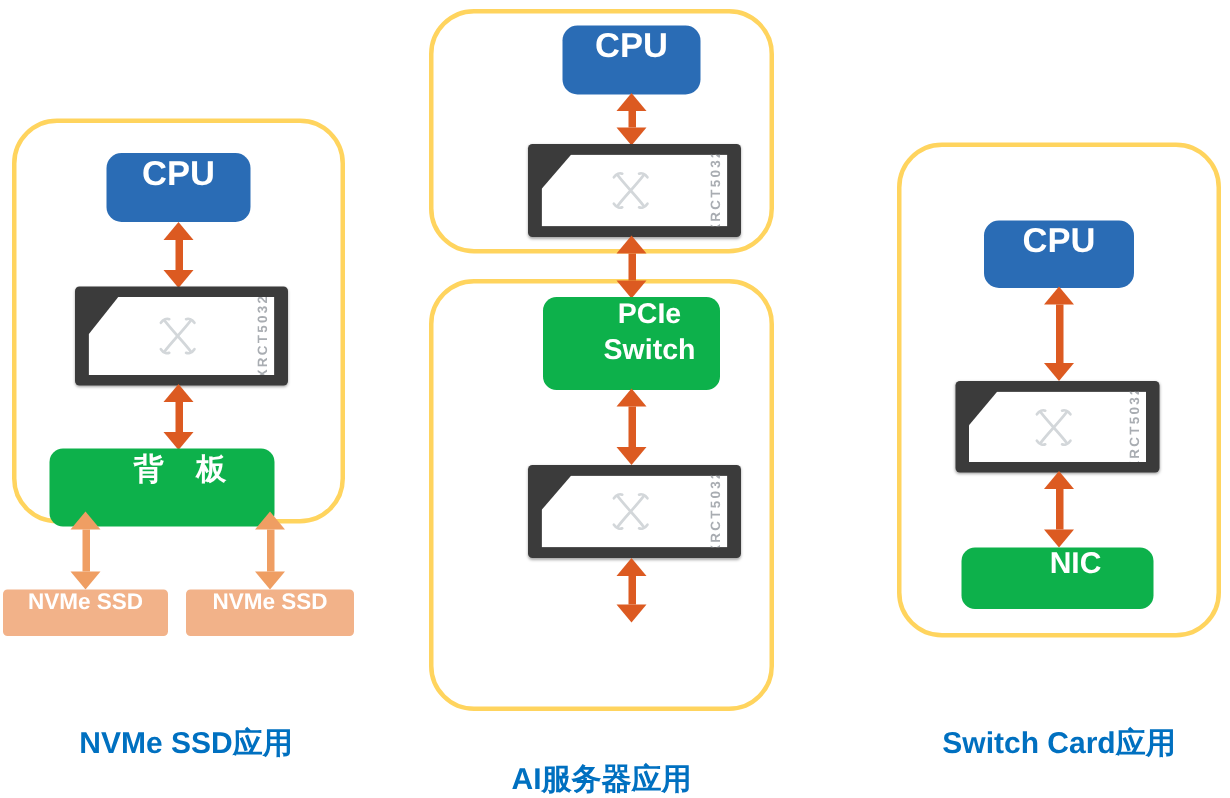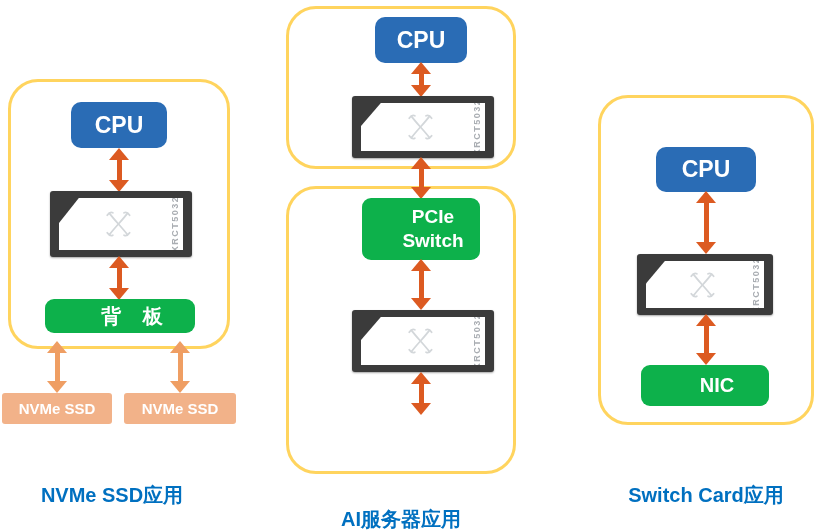--- a/index.html
+++ b/index.html
@@ -3,21 +3,21 @@
 <meta charset="utf-8">
 <style>
   html,body{margin:0;padding:0;background:#ffffff;}
   body{font-family:"Liberation Sans","DejaVu Sans",sans-serif;}
   .canvas{position:relative;width:820px;height:532px;background:#fff;overflow:hidden;}
 
   
   .frame{position:absolute;border:3px solid var(--frame-yellow,#FFD45E);border-radius:30px;box-sizing:border-box;background:transparent;}
 
   
-  .node{position:absolute;display:flex;align-items:center;justify-content:center;color:#fff;font-weight:bold;box-sizing:border-box;text-align:center;}
+  .node{position:absolute;display:flex;align-items:flex-start;justify-content:center;color:#fff;font-weight:bold;box-sizing:border-box;text-align:center;}
   .node.blue{background:var(--cpu-blue,#2A6CB5);border-radius:10px;font-size:23px;}
   .node.green{background:var(--box-green,#0DB14B);border-radius:9px;font-size:20px;padding-left:24px;}
   .node.purple{background:var(--gpu-purple,#6C2D91);border-radius:9px;font-size:22px;}
   .node.peach{background:var(--ssd-peach,#F2B289);border-radius:3px;font-size:15px;}
   .node .two-line{line-height:1.25;font-size:19px;}
   .spaced{letter-spacing:8px;padding-left:8px;}
 
   
   .varrow{position:absolute;width:22px;display:flex;flex-direction:column;align-items:center;color:var(--arrow-orange,#DC5A21);}
   .varrow.peach{color:var(--arrow-peach,#EF9E63);}
@@ -68,21 +68,21 @@
       <span class="chip-label">XRCT5032</span>
     </div>
   </div>
 
   <div class="varrow" style="left:108px;top:256px;height:44px">
     <div class="head-up"></div>
     <div class="shaft"></div>
     <div class="head-down"></div>
   </div>
 
-  <div class="node green" style="left:45px;top:299px;width:150px;height:34px">
+  <div class="node green" style="left:33px;top:299px;width:150px;height:52px">
     <span class="spaced">背 板</span>
   </div>
 
   <div class="varrow peach" style="left:46px;top:341px;height:52px">
     <div class="head-up"></div>
     <div class="shaft"></div>
     <div class="head-down"></div>
   </div>
   <div class="varrow peach" style="left:169px;top:341px;height:52px">
     <div class="head-up"></div>
@@ -90,21 +90,21 @@
     <div class="head-down"></div>
   </div>
 
   <div class="node peach" style="left:2px;top:393px;width:110px;height:31px">
     <span>NVMe SSD</span>
   </div>
   <div class="node peach" style="left:124px;top:393px;width:112px;height:31px">
     <span>NVMe SSD</span>
   </div>
 
-  <div class="caption" style="left:0;top:482px;width:224px">NVMe SSD应用</div>
+  <div class="caption" style="left:12px;top:482px;width:224px">NVMe SSD应用</div>
 
   <div class="frame" style="left:286px;top:6px;width:230px;height:163px"></div>
   <div class="frame" style="left:286px;top:186px;width:230px;height:288px"></div>
 
   <div class="node blue" style="left:375px;top:17px;width:92px;height:46px">
     <span>CPU</span>
   </div>
 
   <div class="varrow" style="left:410px;top:62px;height:35px">
     <div class="head-up"></div>

